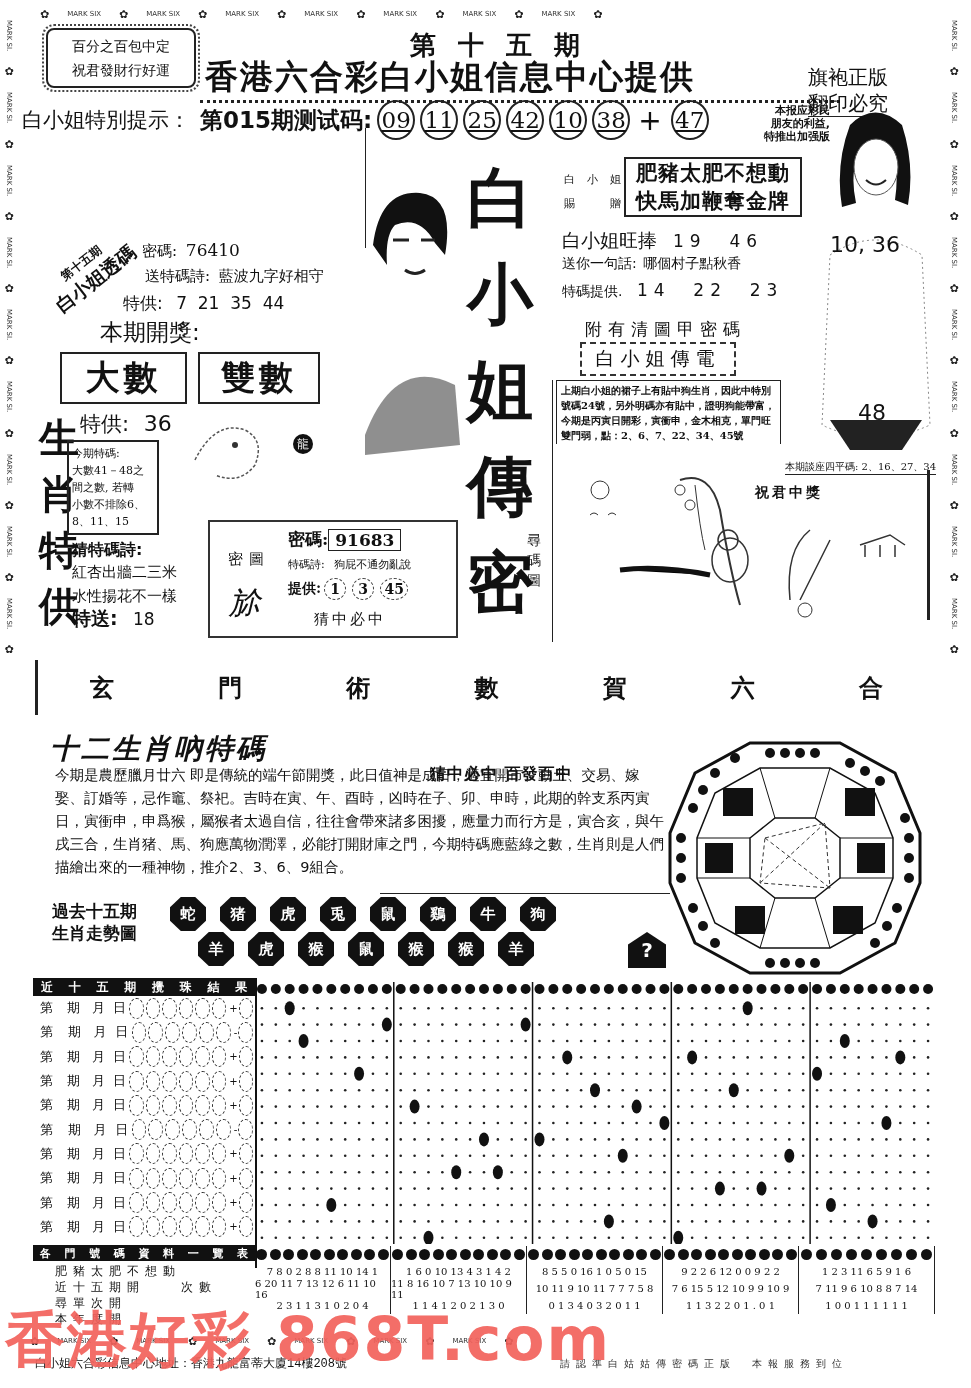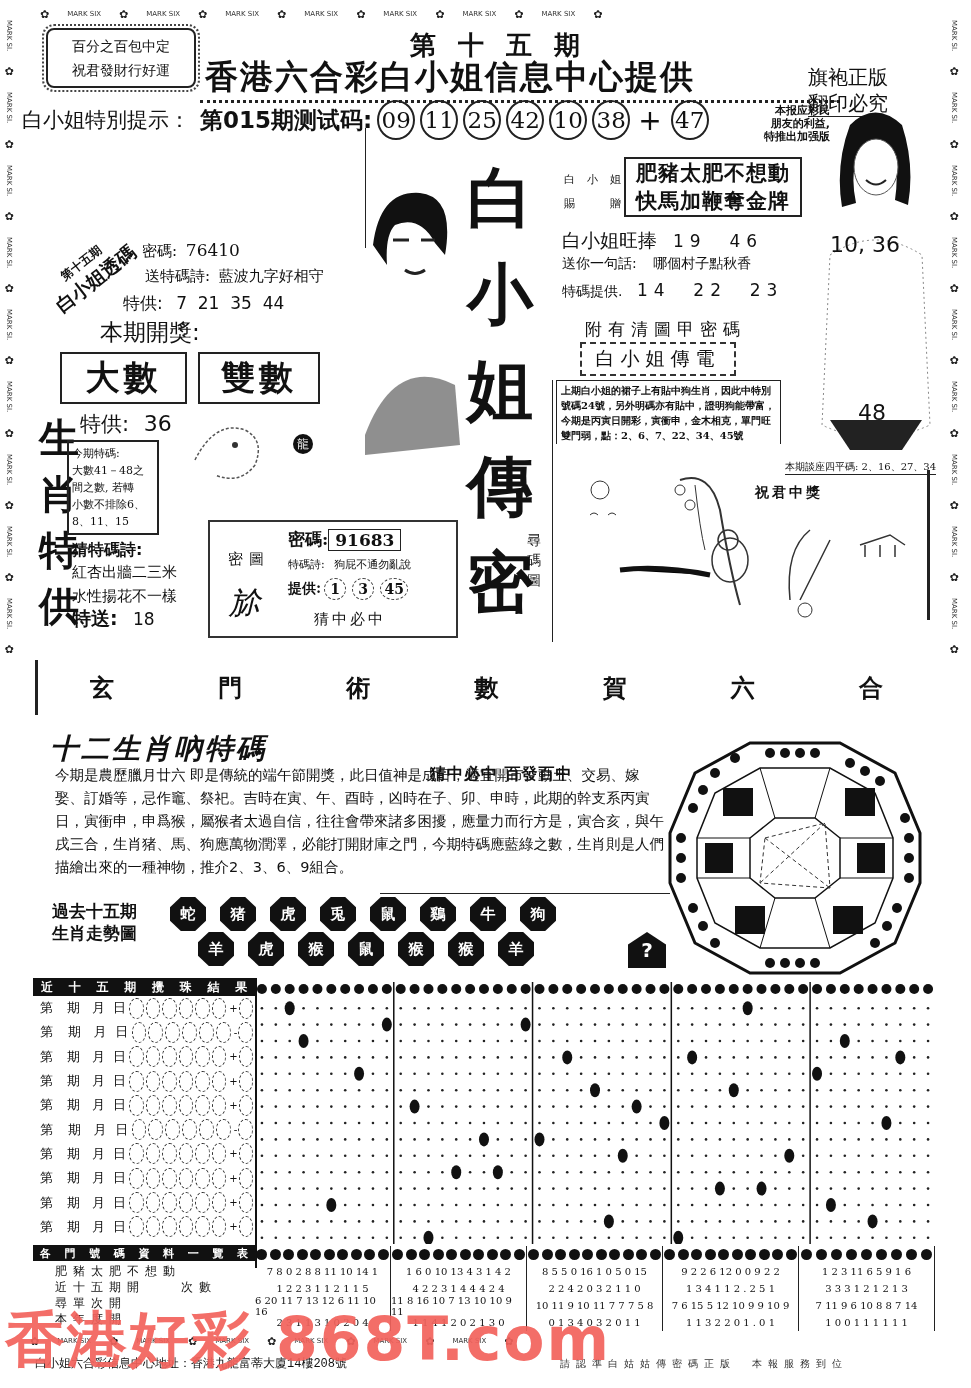--- a/index.html
+++ b/index.html
@@ -17,21 +17,21 @@
   
   .slogan-box { left: 46px; top: 28px; width: 150px; height: 60px; border: 2px solid #222; border-radius: 8px; outline: 2px dotted #444; outline-offset: 2px; padding: 4px 8px; font-size: 14px; line-height: 24px; text-align: center; }
   .issue-title { left: 410px; top: 28px; font-size: 26px; font-weight: bold; letter-spacing: 22px; }
   .main-title { left: 205px; top: 55px; font-size: 33px; font-weight: bold; letter-spacing: 2px; }
   .main-title-underline { left: 200px; top: 100px; width: 640px; height: 4px; border-top: 3px dotted #222; }
   .genuine { left: 808px; top: 64px; font-size: 20px; line-height: 26px; }
 
   .hint-row { left: 22px; top: 100px; display: flex; align-items: center; gap: 4px; }
   .hint-label { font-size: 21px; }
   .hint-code { font-size: 23px; font-weight: bold; margin-left: 6px; }
-  .ball { width: 38px; height: 40px; border: 2px solid #222; border-radius: 50%; display: inline-flex; align-items: center; justify-content: center; font-size: 23px; font-family: "DejaVu Serif", serif; margin-left: 1px; }
+  .ball { width: 38px; height: 40px; border: 2px solid #222; border-radius: 50%; display: inline-flex; align-items: center; justify-content: center; font-size: 23px; font-family: "DejaVu Serif", serif; margin-left: 1px; text-decoration: underline; }
   .plus { font-size: 28px; margin: 0 4px; }
   .promo-note { left: 740px; top: 104px; font-size: 11px; font-weight: bold; line-height: 13px; text-align: right; width: 90px; }
 
   
   .photo-right { left: 810px; top: 105px; width: 130px; height: 360px; }
   .photo-mid { left: 365px; top: 185px; width: 100px; height: 280px; }
   .tou-row { font-size: 15px; white-space: nowrap; }
   .draw-label { left: 100px; top: 317px; font-size: 23px; }
   .pill { border: 2px solid #222; font-size: 34px; font-weight: bold; display: flex; align-items: center; justify-content: center; letter-spacing: 4px; }
   .tegong { font-size: 21px; }
@@ -321,21 +321,21 @@
 <div class="abs gift-box">
   <div>肥豬太肥不想動</div>
   <div>快馬加鞭奪金牌</div>
 </div>
 <div class="abs lucky-row">
   <span>白小姐旺捧</span>
   <span class="nums" style="white-space:pre;">19  46</span>
 </div>
 <div class="abs sentence-row">
   <span>送你一句話:</span>
-  <span style="margin-left:12px;">哪個村子點秋香</span>
+  <span style="margin-left:2px;">哪個村子點秋香</span>
 </div>
 <div class="abs tema-row">
   <span>特碼提供.</span>
   <span class="nums" style="white-space:pre;">14  22  23</span>
 </div>
 
 <div class="abs attached">附有清圖甲密碼</div>
 <div class="abs telegram">白小姐傳電</div>
 <div class="abs telegram-text">上期白小姐的裙子上有貼中狗生肖，因此中特別號碼24號，另外明碼亦有貼中，證明狗能帶富，今期是丙寅日開彩，寅衝申，金木相克，單門旺雙門弱，點：2、6、7、22、34、45號</div>
 
@@ -1512,27 +1512,20 @@
       </div>
   </div>
   <div class="numgrid-row">
     <div class="numgrid-block">7 8 0 2 8 8 11 10 14 1</div>
     <div class="numgrid-block">1 6 0 10 13 4 3 1 4 2</div>
     <div class="numgrid-block">8 5 5 0 16 1 0 5 0 15</div>
     <div class="numgrid-block">9 2 2 6 12 0 0 9 2 2</div>
     <div class="numgrid-block">1 2 3 11 6 5 9 1 6</div>
   </div>
   <div class="numgrid-row">
-    <div class="numgrid-block">1 2 2 3 1 1 2 1 1 5</div>
-    <div class="numgrid-block">4 2 2 3 1 4 4 4 2 4</div>
-    <div class="numgrid-block">2 2 4 2 0 3 2 1 1 0</div>
-    <div class="numgrid-block">1 3 4 1 1 2 . 2 5 1</div>
-    <div class="numgrid-block">3 3 3 1 2 1 2 1 3</div>
-  </div>
-  <div class="numgrid-row">
     <div class="numgrid-block">6 20 11 7 13 12 6 11 10 16</div>
     <div class="numgrid-block">11 8 16 10 7 13 10 10 9 11</div>
     <div class="numgrid-block">10 11 9 10 11 7 7 7 5 8</div>
     <div class="numgrid-block">7 6 15 5 12 10 9 9 10 9</div>
     <div class="numgrid-block">7 11 9 6 10 8 8 7 14</div>
   </div>
   <div class="numgrid-row">
     <div class="numgrid-block">2 3 1 1 3 1 0 2 0 4</div>
     <div class="numgrid-block">1 1 4 1 2 0 2 1 3 0</div>
     <div class="numgrid-block">0 1 3 4 0 3 2 0 1 1</div>

